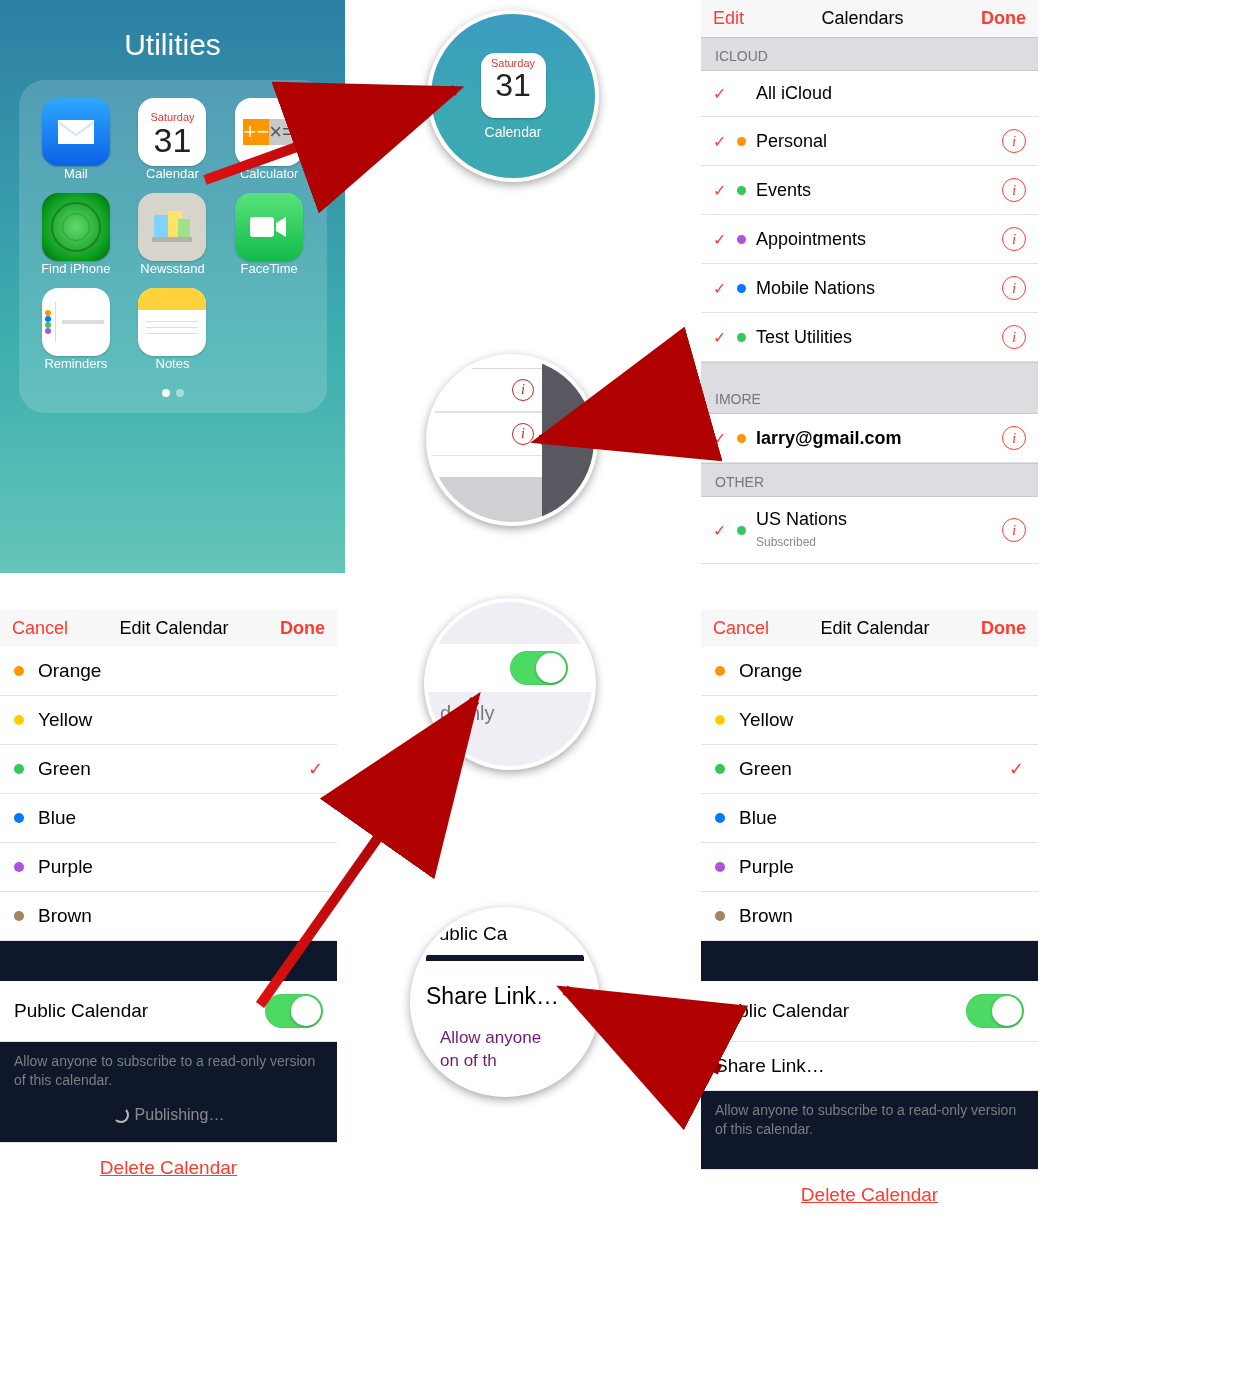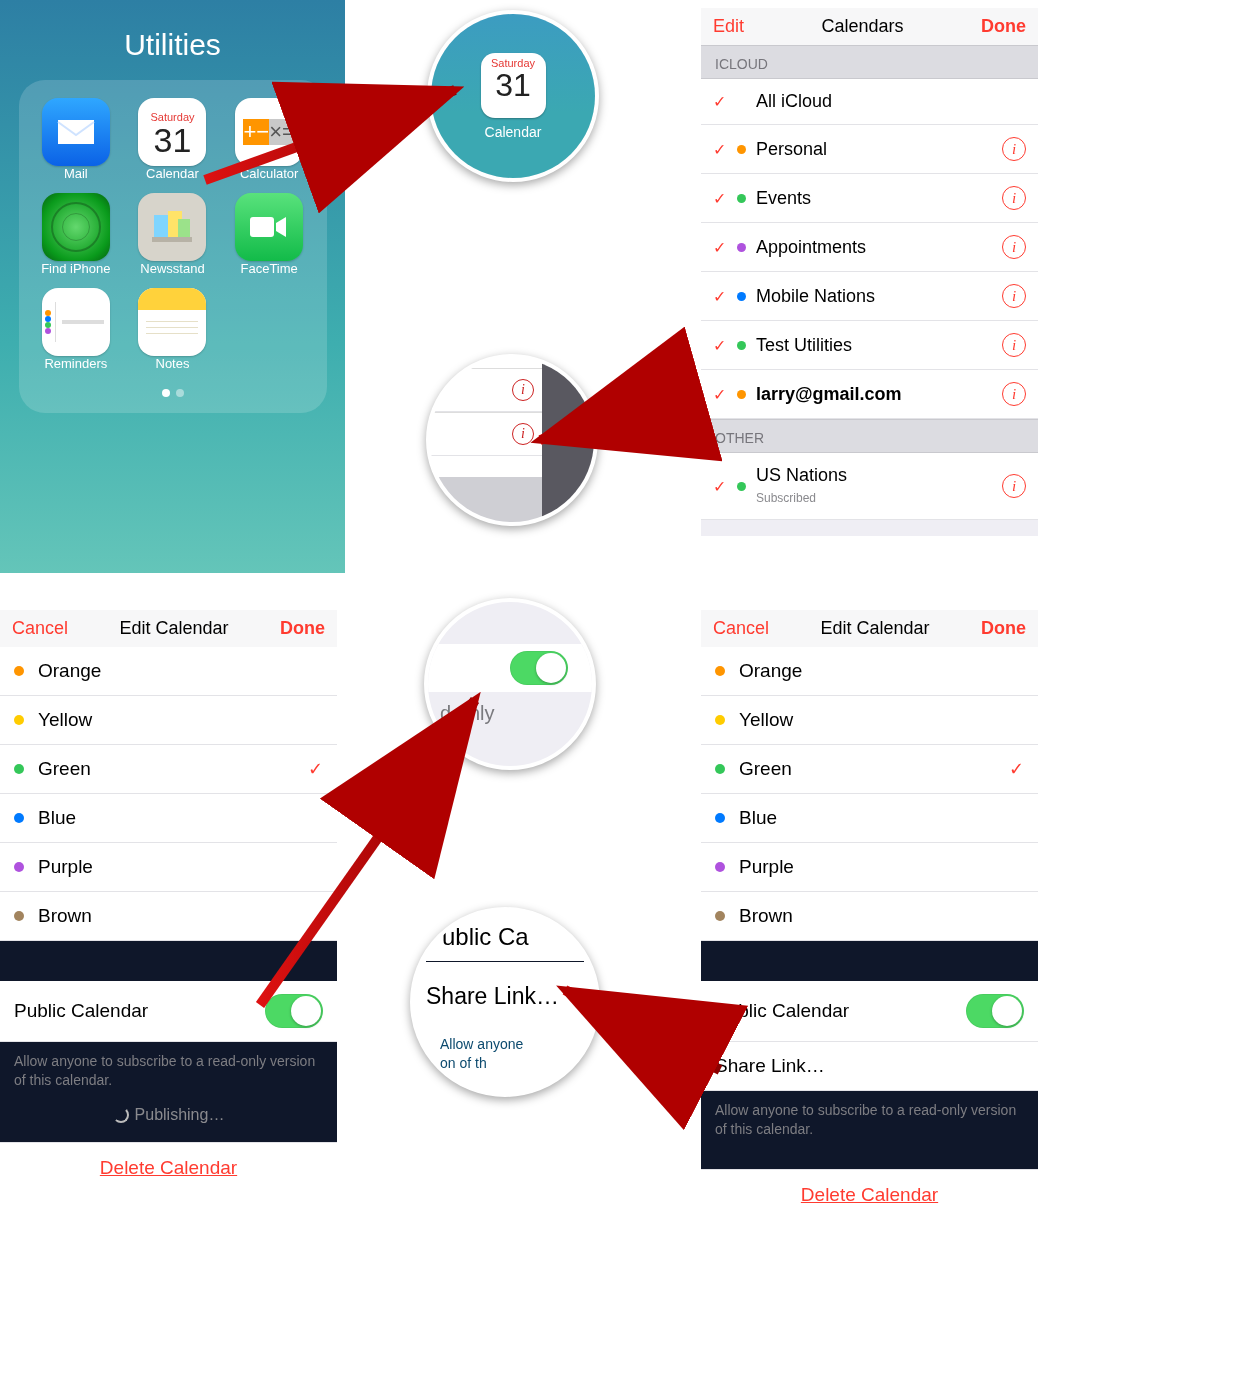--- a/index.html
+++ b/index.html
@@ -60,30 +60,30 @@
 #circ2 .row{border-top:1px solid #ddd; display:flex; justify-content:flex-end; padding:10px 8px;}
 #circ2 .info{width:22px;height:22px;border:1.5px solid #c22;border-radius:50%;color:#c22;display:flex;align-items:center;justify-content:center;font-size:14px;font-style:italic;font-family:serif;}
 #circ2 .shade{position:absolute;right:0;top:0;bottom:0;width:52px;background:#595860;}
 #circ2 .gray{position:absolute;left:0;right:52px;bottom:0;height:45px;background:#cfcfd4;}
 
 #circ3 { left:424px; top:598px; width:172px; height:172px; background:#efeef4; }
 #circ3 .whiterow{position:absolute;left:0;right:0;top:42px;height:48px;background:#fff;display:flex;align-items:center;justify-content:flex-end;padding-right:24px;}
 #circ3 .txt{position:absolute;left:12px;top:100px;color:#7a7a7e;font-size:20px;}
 
 #circ4 { left:410px; top:907px; width:190px; height:190px; background:#fff; }
-#circ4 .r1{position:absolute;left:12px;right:12px;top:12px;font-size:24px;color:#000;border-bottom:1px solid #0f172a;padding-bottom:10px;}
+#circ4 .r1{position:absolute;left:12px;right:12px;top:12px;font-size:19px;color:#000;border-bottom:6px solid #0f172a;padding-bottom:10px;}
 #circ4 .r2{position:absolute;left:12px;right:12px;top:72px;font-size:23px;color:#000;}
-#circ4 .desc{position:absolute;left:12px;right:0;bottom:10px;font-size:14px;color:#0c4a6e;}
+#circ4 .desc{position:absolute;left:12px;right:0;bottom:10px;font-size:17px;color:#701a75;}
 
 
 .toggle{width:58px;height:34px;border-radius:17px;background:#4cd964;position:relative;box-shadow:inset 0 0 0 1px rgba(0,0,0,.05);}
 .toggle:after{content:"";position:absolute;right:2px;top:2px;width:30px;height:30px;border-radius:50%;background:#fff;box-shadow:0 1px 3px rgba(0,0,0,.3);}
 
 
-#callist { left:701px; top:8px; width:337px; height:528px; background:#efeef4; }
+#callist { left:701px; top:0; width:337px; height:528px; background:#efeef4; }
 .nav{display:flex;justify-content:space-between;align-items:center;padding:8px 12px;background:#f7f7f8;}
 .nav .c{color:#000;font-weight:500;font-size:18px;}
 .nav .a{color:#ff3b30;font-size:18px;}
 .nav .ab{color:#ff3b30;font-size:18px;font-weight:600;}
 .sec{color:#77767c;font-size:14px;padding:10px 14px 6px;background:#dcdce1;border-top:1px solid #c9c9ce;border-bottom:1px solid #c9c9ce;}
 .row{display:flex;align-items:center;background:#fff;padding:12px 12px;border-bottom:1px solid #e3e3e7;}
 .row .chk{color:#ff3b30;font-size:16px;width:20px;}
 .row .dot{width:9px;height:9px;border-radius:50%;margin:0 10px 0 4px;}
 .row .txt{flex:1;font-size:18px;color:#000;}
 .row .sub{font-size:12px;color:#8a8a8e;}
@@ -272,20 +272,21 @@
     <span class="txt">Mobile Nations</span>
     <span class="info">i</span>
   </div>
   <div class="row">
     <span class="chk">✓</span>
     <span class="dot" style="background:#34c759"></span>
     <span class="txt">Test Utilities</span>
     <span class="info">i</span>
   </div>
 
+  <div class="sec" style="padding-top:28px">IMORE</div>
   <div class="row">
     <span class="chk">✓</span>
     <span class="dot" style="background:#ff9500"></span>
     <span class="txt" style="font-weight:600">larry@gmail.com</span>
     <span class="info">i</span>
   </div>
 
   <div class="sec">OTHER</div>
   <div class="row">
     <span class="chk">✓</span>

